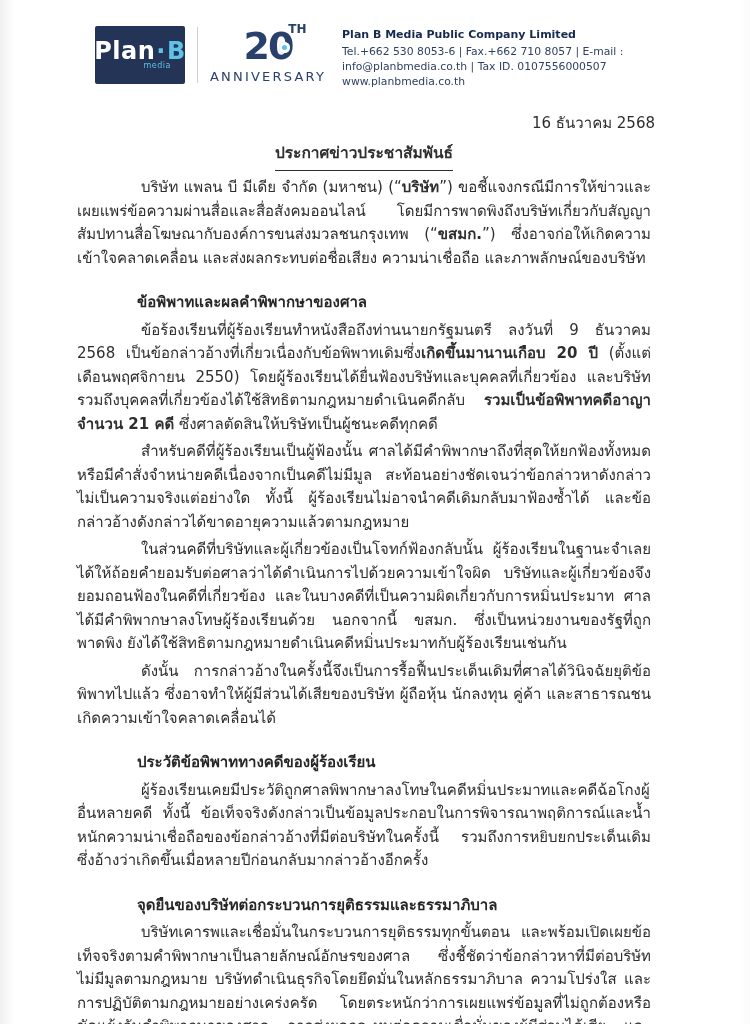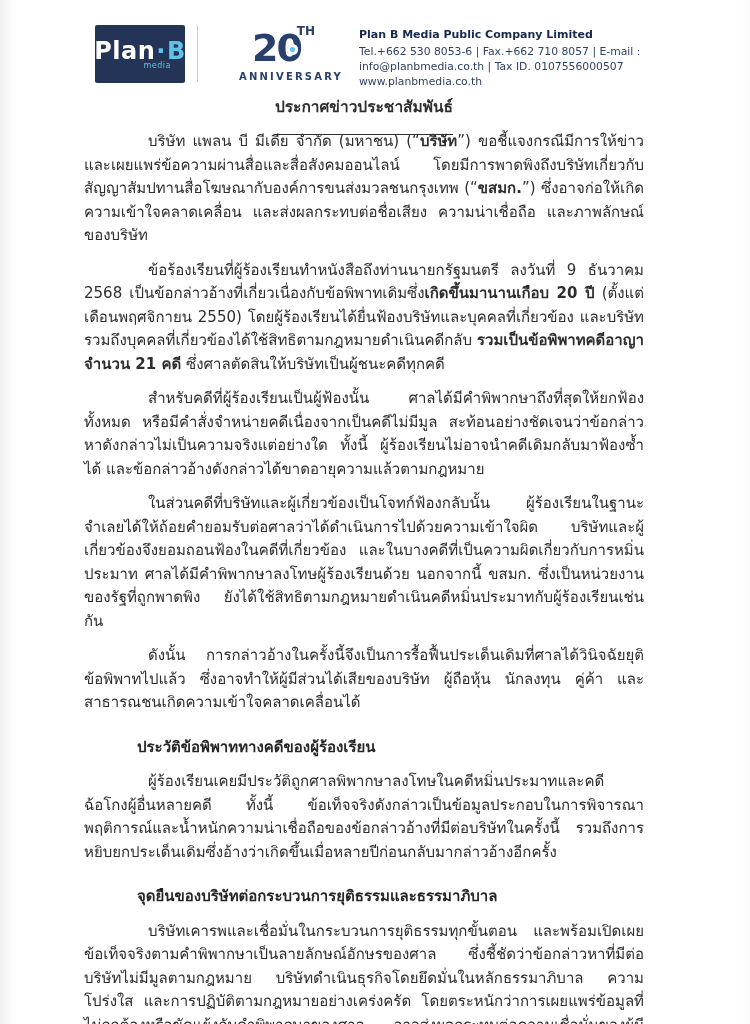--- a/index.html
+++ b/index.html
@@ -61,25 +61,24 @@
     border-radius: 50%;
     background: #5fc3e7;
     box-shadow: 0 0 0 3px #ffffff inset;
   }
   .anniv-th {
     position: absolute; top: -4px; right: -14px;
     font-size: 12px; font-weight: 700; letter-spacing: 0;
     color: #28406b;
   }
   .anniv-label {
-    font-size: 10px; font-weight: 700;
+    font-size: 13px; font-weight: 400;
     letter-spacing: 2.2px;
     color: #28406b;
     margin-top: 4px;
-    margin-left: 29px;
   }
   .company-info { margin-left: 16px; padding-top: 3px; }
   .company-name {
     font-size: 11px; font-weight: 700;
     color: #16294e; margin-bottom: 3px;
   }
   .company-line {
     font-size: 10.8px; color: #2f4161;
     line-height: 15px;
   }
@@ -97,24 +96,24 @@
     line-height: 23px;
   }
   .doc-title {
     text-align: center;
     font-size: 15.5px;
     font-weight: 700;
     margin: 5px 0 11px 0;
   }
   .doc-title span {
     border-bottom: 1.5px solid #2e2e2e;
-    padding-bottom: 18px;
+    padding-bottom: 8px;
   }
   .para {
-    margin: 11px;
+    margin: 4px;
     text-align: justify;
     text-indent: 64px;
     line-height: 23.5px;
   }
   .intro { margin-top: 0; }
   .sec-heading {
     font-size: 15px;
     font-weight: 700;
     margin: 21px 0 0 0;
     padding-left: 64px;
@@ -145,25 +144,27 @@
       </div>
     </div>
     <div class="company-info">
       <div class="company-name">Plan B Media Public Company Limited</div>
       <div class="company-line">Tel.+662 530 8053-6 | Fax.+662 710 8057 | E-mail : info@planbmedia.co.th | Tax ID. 0107556000507</div>
       <div class="company-line">www.planbmedia.co.th</div>
     </div>
   </header>
 
   <div class="content">
+    <div class="date-line">16 ธันวาคม 2568</div>
     <h1 class="doc-title"><span>ประกาศข่าวประชาสัมพันธ์</span></h1>
 
     <p class="para intro"><span>บริษัท แพลน บี มีเดีย จำกัด (มหาชน) (“</span><span class="bold">บริษัท</span><span>”) ขอชี้แจงกรณีมีการให้ข่าวและเผยแพร่ข้อความผ่านสื่อและสื่อสังคมออนไลน์ โดยมีการพาดพิงถึงบริษัทเกี่ยวกับสัญญาสัมปทานสื่อโฆษณากับองค์การขนส่งมวลชนกรุงเทพ (“</span><span class="bold">ขสมก.</span><span>”) ซึ่งอาจก่อให้เกิดความเข้าใจคลาดเคลื่อน และส่งผลกระทบต่อชื่อเสียง ความน่าเชื่อถือ และภาพลักษณ์ของบริษัท</span></p>
 
     <section>
+      <h2 class="sec-heading">ข้อพิพาทและผลคำพิพากษาของศาล</h2>
       <p class="para"><span>ข้อร้องเรียนที่ผู้ร้องเรียนทำหนังสือถึงท่านนายกรัฐมนตรี ลงวันที่ 9 ธันวาคม 2568 เป็นข้อกล่าวอ้างที่เกี่ยวเนื่องกับข้อพิพาทเดิมซึ่ง</span><span class="bold">เกิดขึ้นมานานเกือบ 20 ปี</span><span> (ตั้งแต่เดือนพฤศจิกายน 2550) โดยผู้ร้องเรียนได้ยื่นฟ้องบริษัทและบุคคลที่เกี่ยวข้อง และบริษัทรวมถึงบุคคลที่เกี่ยวข้องได้ใช้สิทธิตามกฎหมายดำเนินคดีกลับ </span><span class="bold">รวมเป็นข้อพิพาทคดีอาญาจำนวน 21 คดี</span><span> ซึ่งศาลตัดสินให้บริษัทเป็นผู้ชนะคดีทุกคดี</span></p>
       <p class="para"><span>สำหรับคดีที่ผู้ร้องเรียนเป็นผู้ฟ้องนั้น ศาลได้มีคำพิพากษาถึงที่สุดให้ยกฟ้องทั้งหมด หรือมีคำสั่งจำหน่ายคดีเนื่องจากเป็นคดีไม่มีมูล สะท้อนอย่างชัดเจนว่าข้อกล่าวหาดังกล่าวไม่เป็นความจริงแต่อย่างใด ทั้งนี้ ผู้ร้องเรียนไม่อาจนำคดีเดิมกลับมาฟ้องซ้ำได้ และข้อกล่าวอ้างดังกล่าวได้ขาดอายุความแล้วตามกฎหมาย</span></p>
       <p class="para"><span>ในส่วนคดีที่บริษัทและผู้เกี่ยวข้องเป็นโจทก์ฟ้องกลับนั้น ผู้ร้องเรียนในฐานะจำเลยได้ให้ถ้อยคำยอมรับต่อศาลว่าได้ดำเนินการไปด้วยความเข้าใจผิด บริษัทและผู้เกี่ยวข้องจึงยอมถอนฟ้องในคดีที่เกี่ยวข้อง และในบางคดีที่เป็นความผิดเกี่ยวกับการหมิ่นประมาท ศาลได้มีคำพิพากษาลงโทษผู้ร้องเรียนด้วย นอกจากนี้ ขสมก. ซึ่งเป็นหน่วยงานของรัฐที่ถูกพาดพิง ยังได้ใช้สิทธิตามกฎหมายดำเนินคดีหมิ่นประมาทกับผู้ร้องเรียนเช่นกัน</span></p>
       <p class="para"><span>ดังนั้น การกล่าวอ้างในครั้งนี้จึงเป็นการรื้อฟื้นประเด็นเดิมที่ศาลได้วินิจฉัยยุติข้อพิพาทไปแล้ว ซึ่งอาจทำให้ผู้มีส่วนได้เสียของบริษัท ผู้ถือหุ้น นักลงทุน คู่ค้า และสาธารณชนเกิดความเข้าใจคลาดเคลื่อนได้</span></p>
     </section>
 
     <section>
       <h2 class="sec-heading">ประวัติข้อพิพาททางคดีของผู้ร้องเรียน</h2>
       <p class="para"><span>ผู้ร้องเรียนเคยมีประวัติถูกศาลพิพากษาลงโทษในคดีหมิ่นประมาทและคดีฉ้อโกงผู้อื่นหลายคดี ทั้งนี้ ข้อเท็จจริงดังกล่าวเป็นข้อมูลประกอบในการพิจารณาพฤติการณ์และน้ำหนักความน่าเชื่อถือของข้อกล่าวอ้างที่มีต่อบริษัทในครั้งนี้ รวมถึงการหยิบยกประเด็นเดิมซึ่งอ้างว่าเกิดขึ้นเมื่อหลายปีก่อนกลับมากล่าวอ้างอีกครั้ง</span></p>
     </section>

